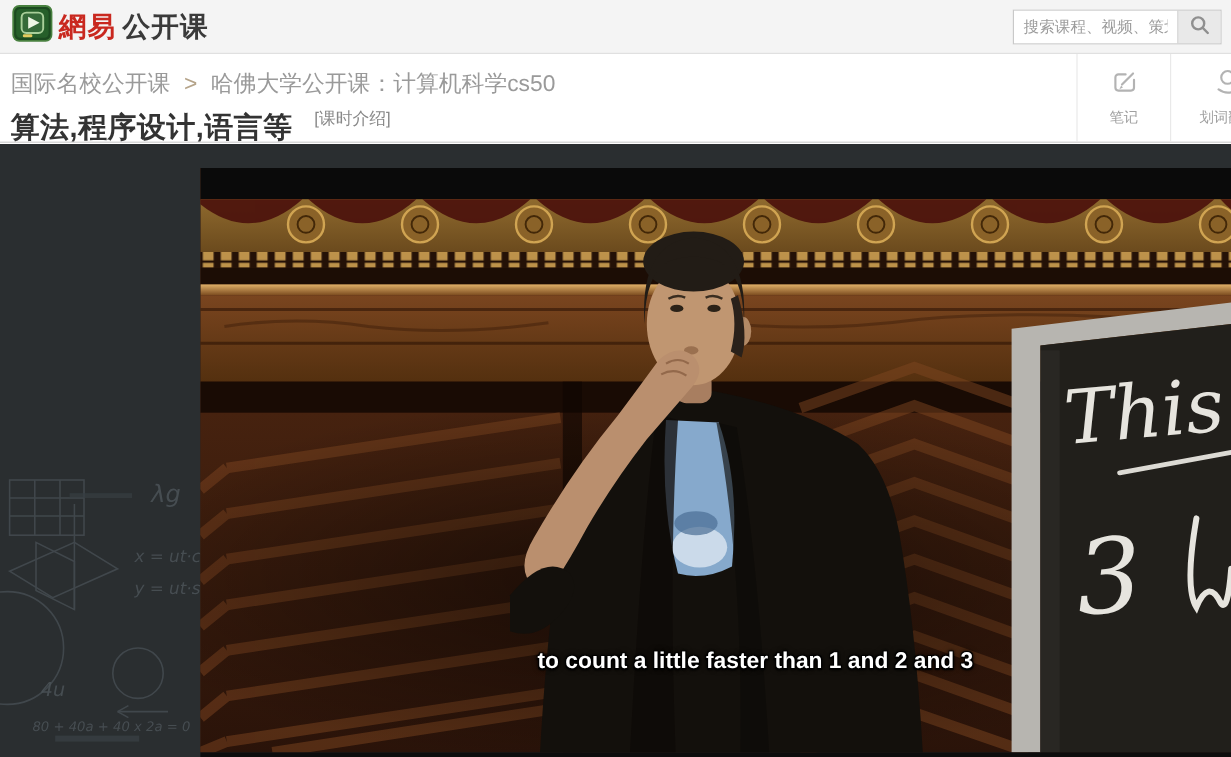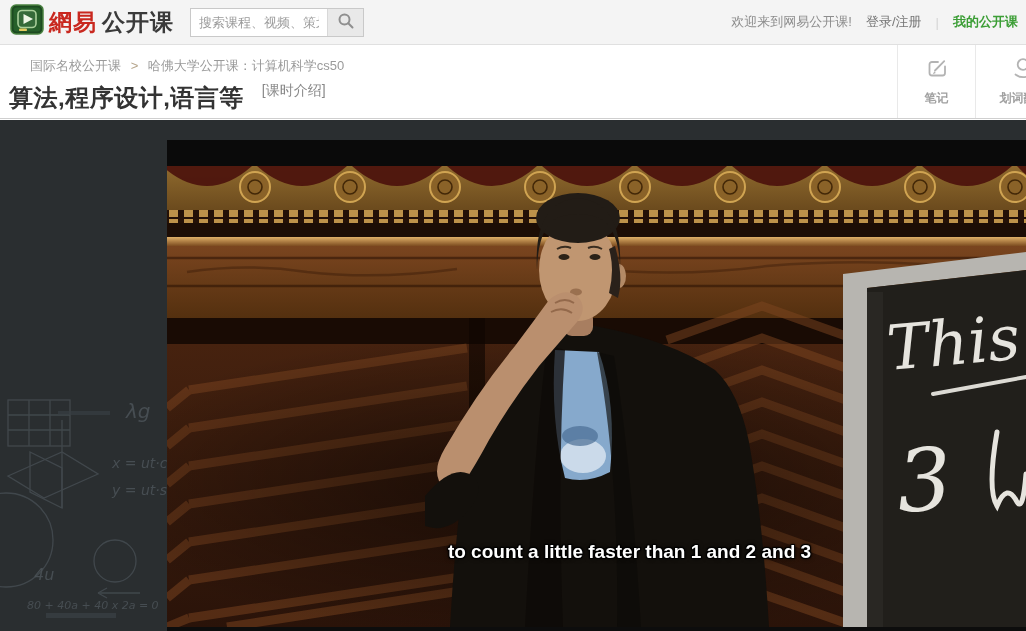--- a/index.html
+++ b/index.html
@@ -17,29 +17,29 @@
   .searchbox input::placeholder { color:#9b9b9b; }
   .search-btn { width:36px; border:0; border-left:1px solid #d8d8d8; background:#e9e9e9; cursor:pointer;
                 display:flex; align-items:center; justify-content:center; }
   .top-right { margin-left:auto; display:flex; align-items:center; gap:14px; font-size:13px; color:#8d8d8d; overflow:hidden; }
   .top-right a { text-decoration:none; color:#757575; }
   .top-right .vsep { color:#d5d5d5; }
   .top-right a.green { color:#3c9e36; font-weight:bold; }
 
   
   .infobar { height:74px; background:#fff; position:relative; padding:12px 0 0 9px; border-bottom:1px solid #cfcfcf; }
-  .breadcrumb { font-size:13px; color:#9a9a9a;margin-left:21px; }
+  .breadcrumb { font-size:19px; color:#9a9a9a; }
   .breadcrumb a { color:#9a9a9a; text-decoration:none; }
   .breadcrumb .sep { margin:0 6px; color:#b5a48a; }
   .titlerow { margin-top:7px; display:flex; align-items:flex-start; }
   .titlerow h1 { font-size:24px; font-weight:bold; color:#333; letter-spacing:0.5px; }
   .intro-link { margin-left:18px; font-size:14px; color:#888; text-decoration:none; }
   .tools { position:absolute; left:897px; top:0; height:100%; display:flex; }
   .tool { width:78px; border-left:1px solid #e9e9e9; display:flex; flex-direction:column;
-          align-items:center; justify-content:center; gap:10px; color:#a0a0a0; font-size:12px; cursor:pointer;font-weight:bold; }
+          align-items:center; justify-content:center; gap:10px; color:#a0a0a0; font-size:12px; cursor:pointer; }
   .tool:last-child { width:96px; }
   .tool svg { display:block; }
 
   
   .stage { position:absolute; left:0; top:120px; width:1026px; height:511px; background:#2a2e30; overflow:hidden; }
   .doodles { position:absolute; left:0; top:0; }
   .video { position:absolute; left:167px; top:20px; width:859px; height:487px; background:#3c1d0d; cursor:pointer; }
   .video svg.scene { position:absolute; left:0; top:0; }
   .subs { position:absolute; left:0; right:0; top:400px; text-align:center; padding-left:66px; color:#fff; pointer-events:none; }
   .sub-zh { font-size:29px; font-weight:bold; letter-spacing:1px;
@@ -71,26 +71,20 @@
     <button class="search-btn">
       <span>
         <svg width="18" height="18" viewBox="0 0 18 18" fill="none">
           <circle cx="7.5" cy="7.5" r="5" stroke="#8f8f8f" stroke-width="2"></circle>
           <line x1="11.3" y1="11.3" x2="15.5" y2="15.5" stroke="#8f8f8f" stroke-width="2" stroke-linecap="round"></line>
         </svg>
       </span>
     </button>
   </div>
 
-  <div class="top-right">
-    <span>欢迎来到网易公开课!</span>
-    <a href="#">登录/注册</a>
-    <span class="vsep">|</span>
-    <a href="#" class="green">我的公开课</a>
-  </div>
 </div>
 
 <div class="infobar">
   <div class="breadcrumb">
     <a href="#">国际名校公开课</a>
     <span class="sep">&gt;</span>
     <a href="#">哈佛大学公开课：计算机科学cs50</a>
   </div>
   <div class="titlerow">
     <h1>算法,程序设计,语言等</h1>

